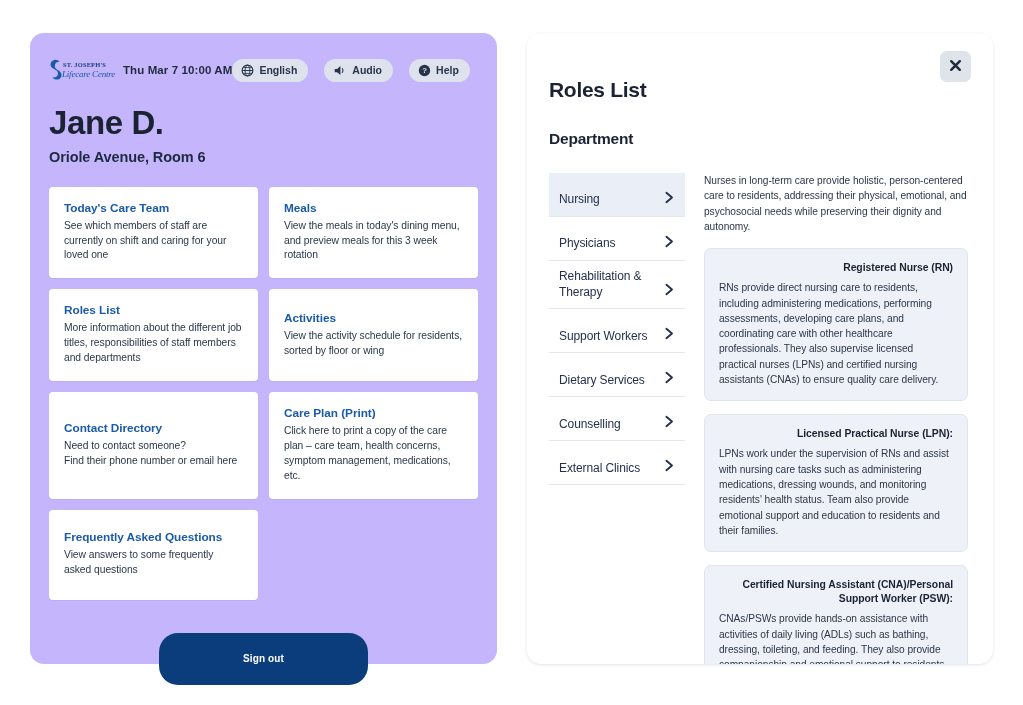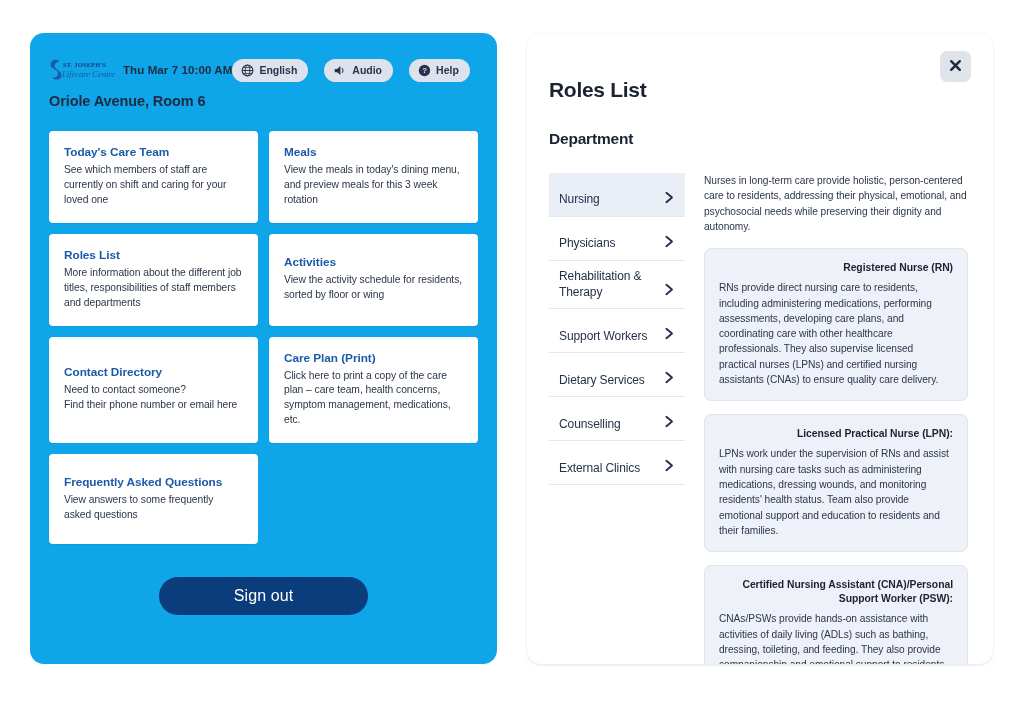--- a/index.html
+++ b/index.html
@@ -8,21 +8,21 @@
     background: #ffffff;
     font-family: "Liberation Sans", sans-serif;
     overflow: hidden;
   }
   .stage { position: relative; width: 1023px; height: 705px; }
 
   
   .left-panel {
     position: absolute; left: 30px; top: 33px;
     width: 467px; height: 631px;
-    background: #0ea5e9;
+    background: #c4b5fd;
     border-radius: 14px;
   }
   .left-inner { padding: 22px 19px 0 19px; }
 
   .top-bar { display: flex; align-items: center; height: 30px; }
   .logo { width: 68px; height: 26px; flex: none; position: relative; }
   .logo svg { display: block; }
   .datetime {
     margin-left: 6px;
     font-size: 11.5px; font-weight: bold; color: #1f2b3d;
@@ -70,24 +70,24 @@
     margin-bottom: 4px; letter-spacing: -0.05px;
   }
   .tile-desc {
     font-size: 10.3px; color: #2b3748; line-height: 1.45;
     letter-spacing: -0.05px;
   }
   .tile-spacer { visibility: hidden; }
 
   .signout-wrap { margin-top: 33px; display: flex; justify-content: center; }
   .signout {
-    width: 209px; height: 38px;
+    width: 209px; height: 52px;
     background: #0b3d7d; color: #ffffff;
     border: none; border-radius: 19px;
-    font-size: 16px; font-weight: normal;
+    font-size: 10px; font-weight: bold;
     cursor: pointer; letter-spacing: .1px;
   }
 
   
   .right-panel {
     position: absolute; left: 527px; top: 33px;
     width: 466px; height: 631px;
     background: #ffffff;
     border-radius: 14px;
     box-shadow: 0 1px 3px rgba(30,45,70,.13);
@@ -195,20 +195,21 @@
               <svg width="13" height="13" viewBox="0 0 16 16">
                 <circle cx="8" cy="8" r="7" fill="#28334a"></circle>
                 <text x="8" y="11.6" text-anchor="middle" font-family="'Liberation Sans', sans-serif" font-size="9.5" font-weight="bold" fill="#dde2ec">?</text>
               </svg>
             </span>
             <span>Help</span>
           </button>
         </div>
       </div>
 
+      <div class="resident-name">Jane D.</div>
       <div class="resident-room">Oriole Avenue, Room 6</div>
 
       <div class="card-grid">
         <div class="tile h1">
           <div class="tile-title">Today's Care Team</div>
           <div class="tile-desc">See which members of staff are currently on shift and caring for your loved one</div>
         </div>
         <div class="tile h1">
           <div class="tile-title">Meals</div>
           <div class="tile-desc">View the meals in today's dining menu, and preview meals for this 3 week rotation</div>

